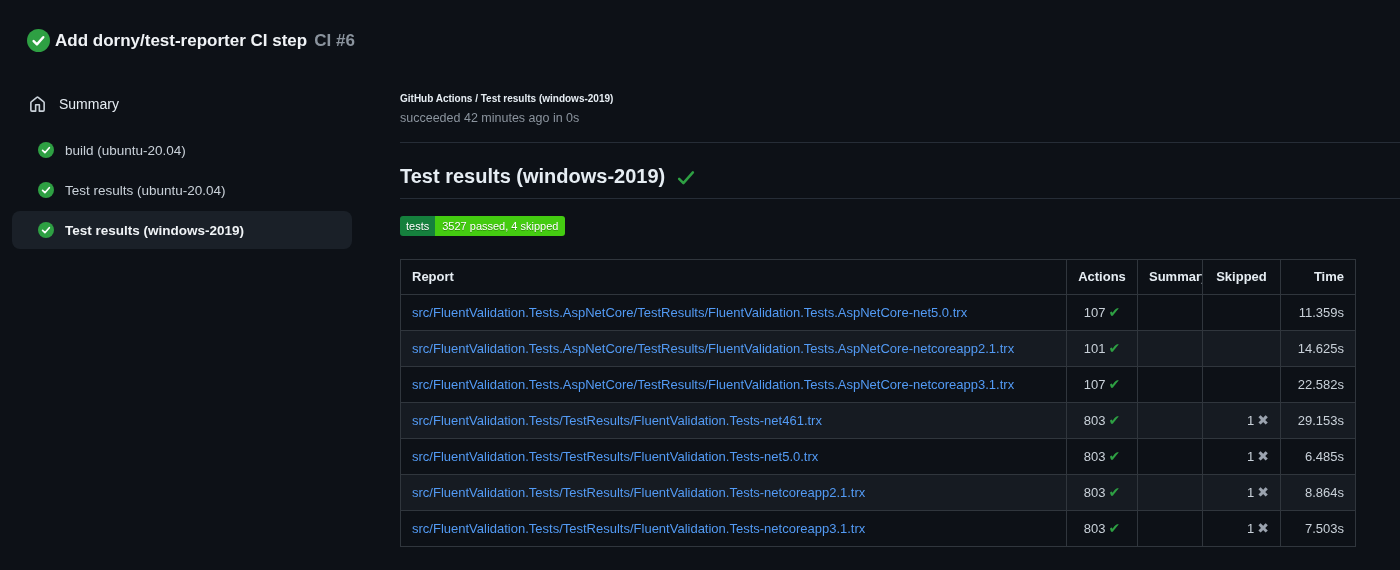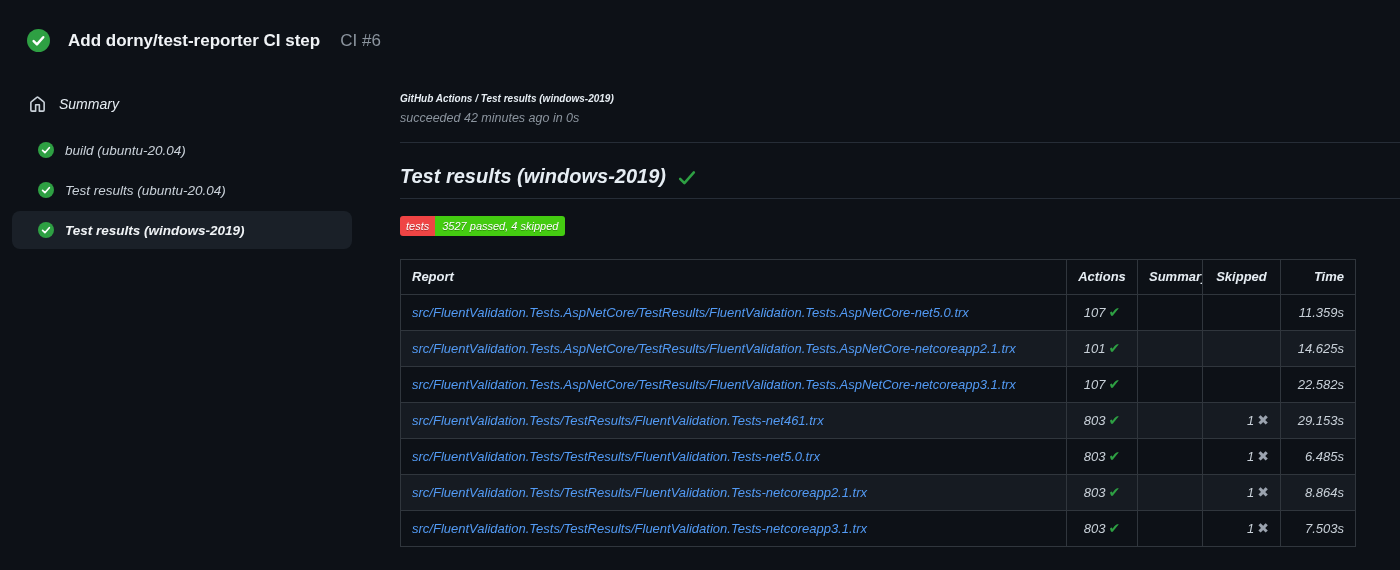--- a/index.html
+++ b/index.html
@@ -6,29 +6,29 @@
   html, body {
     width: 1400px; height: 570px;
     background: #0d1117;
     overflow: hidden;
     font-family: "Liberation Sans", "DejaVu Sans", sans-serif;
     color: #c9d1d9;
   }
 
   
   .run-header {
-    display: flex; align-items: center; gap: 18px;
+    display: flex; align-items: center; gap: 5px;
     padding: 29px 12px 0 27px;
   }
   .run-header .status-icon { width: 23px; height: 23px; flex: none; }
   .run-title { font-size: 17px; font-weight: bold; color: #f0f3f6; }
-  .run-number { font-size: 17px; font-weight: normal; color: #8b949e; margin-left: 2px; }
-
-  
-  .layout { display: flex; margin-top: 41px; font-style: italic; }
+  .run-number { font-size: 17px; font-weight: bold; color: #8b949e; margin-left: 2px; }
+
+  
+  .layout { display: flex; margin-top: 41px; }
 
   
   .sidebar { width: 400px; flex: none; }
   .summary-item {
     display: flex; align-items: center; gap: 13px;
     margin-left: 29px; height: 22px; cursor: pointer;
   }
   .summary-item svg { width: 17px; height: 17px; fill: #c9d1d9; }
   .summary-label { font-size: 14px; color: #e6edf3; }
   .jobs-label {
@@ -62,21 +62,21 @@
   .section-heading svg { width: 20px; height: 20px; margin-top: 3px; }
   .divider-2 { border-top: 1px solid #262d37; margin-top: 10px; }
 
   
   .badge {
     display: inline-flex; margin-top: 17px;
     height: 20px; border-radius: 3px; overflow: hidden;
     font-size: 11px; line-height: 20px; color: #fff;
     text-shadow: 0 1px 0 rgba(1,1,1,0.3);
   }
-  .badge-label { background: #ef4444; padding: 0 6px; }
+  .badge-label { background: #15803d; padding: 0 6px; }
   .badge-value { background: #44cc11; padding: 0 7px; }
 
   
   table.results {
     margin-top: 23px;
     border-collapse: collapse;
     width: 955px;
     font-size: 13px;
     table-layout: fixed;
   }

